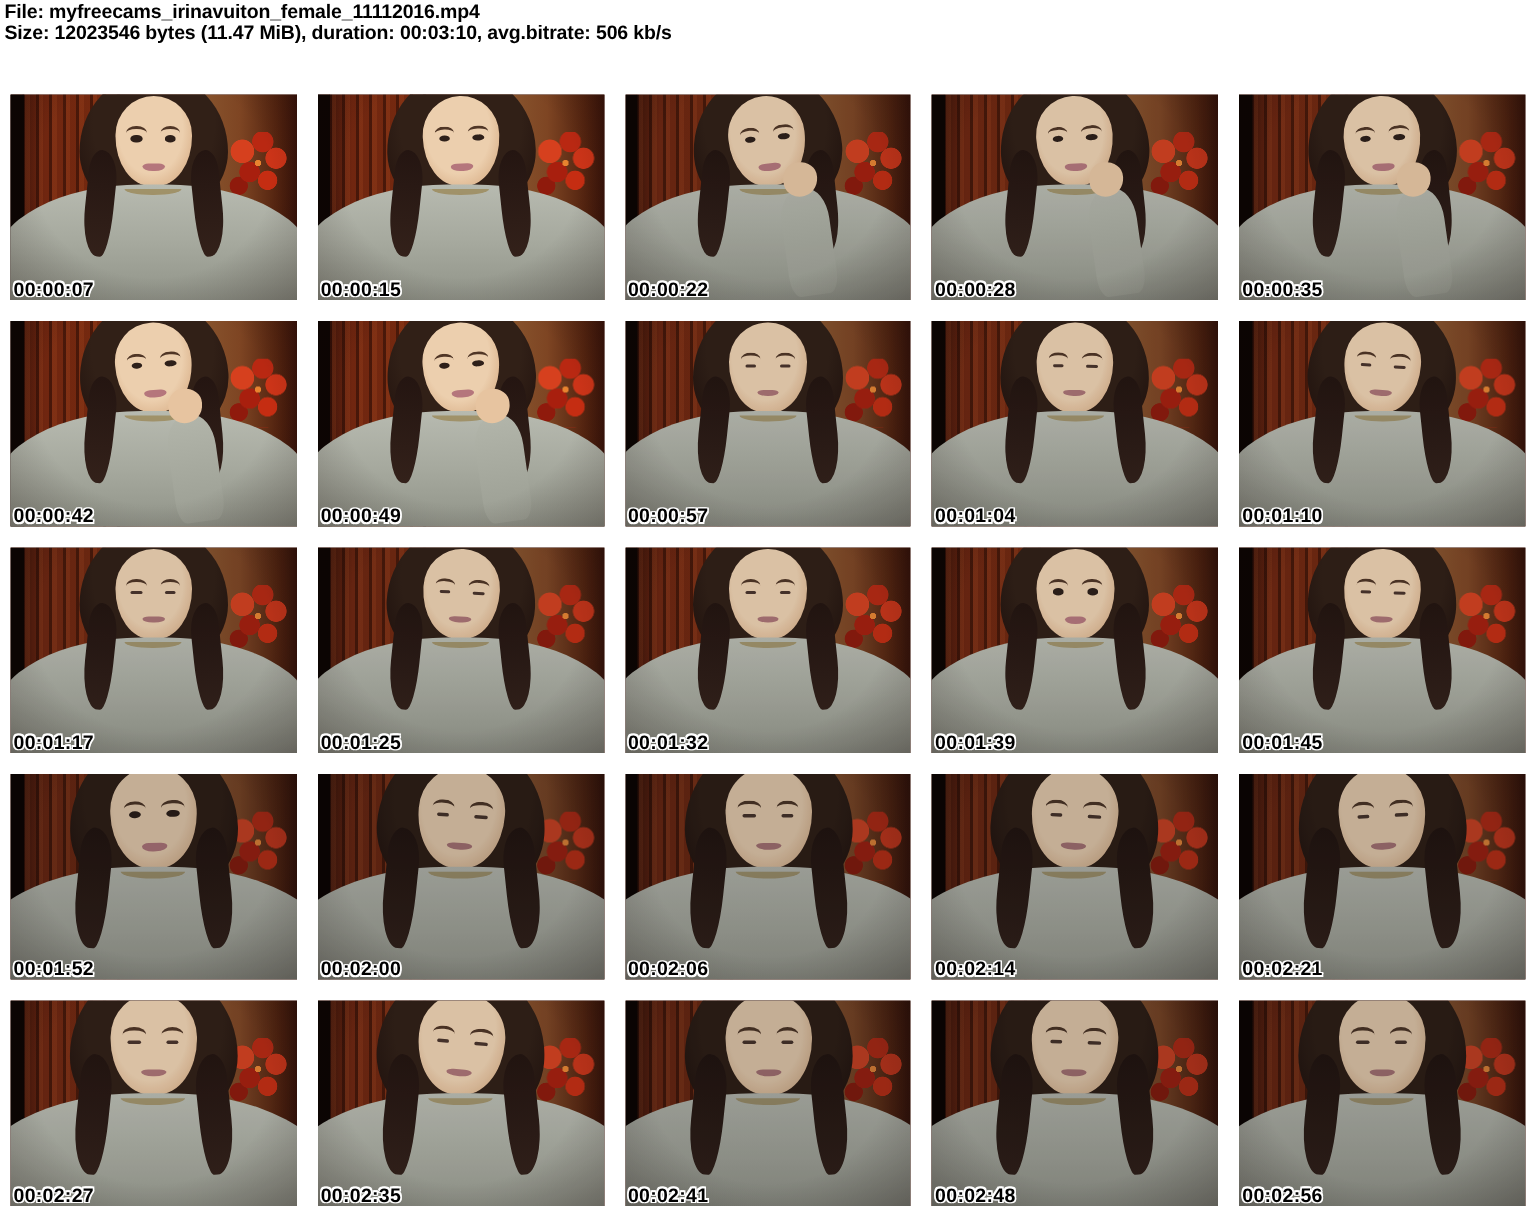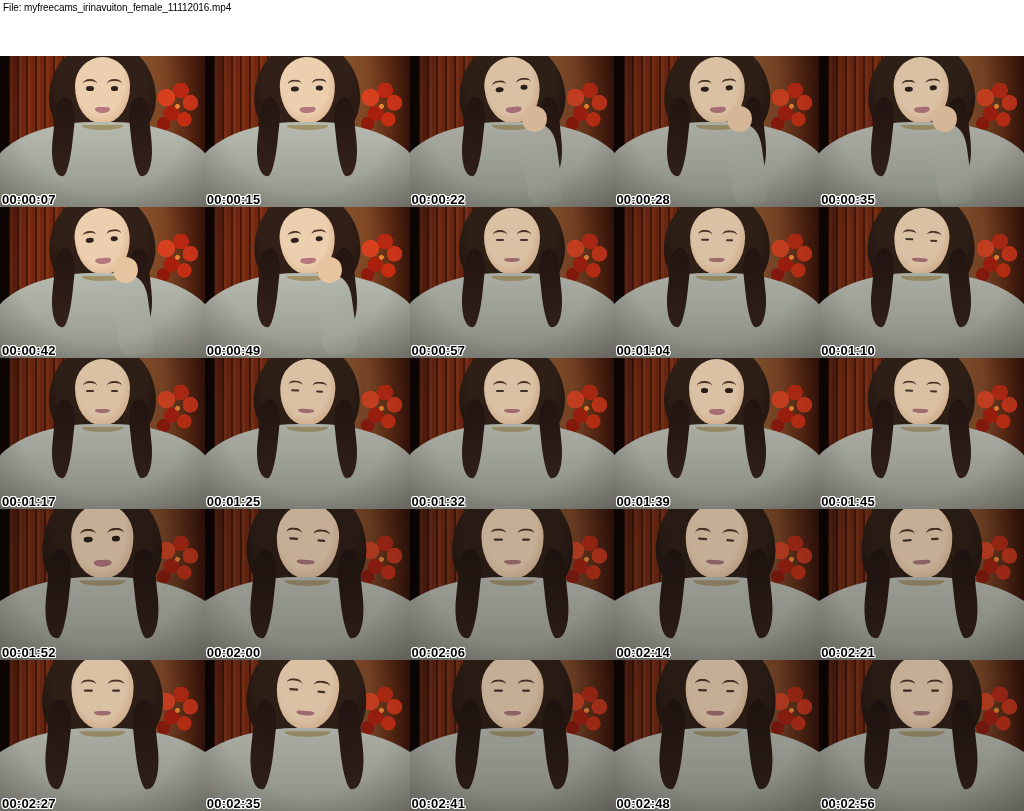--- a/index.html
+++ b/index.html
@@ -11,35 +11,35 @@
   }
   
   .meta-header {
     box-sizing: border-box;
     width: 1024px; height: 56px;
     padding: 1px 0 0 3px;
     background: var(--header-background, #ffffff);
     color: var(--header-text, #000000);
   }
   .meta-line {
-    font-size: 10px;
-    font-weight: normal;
+    font-size: 13px;
+    font-weight: bold;
     line-height: 13.5px;
     letter-spacing: -0.1px;
     white-space: nowrap;
   }
   
   .grid {
     width: 1024px; height: 755px;
     display: grid;
     grid-template-columns: repeat(5, 1fr);
     grid-auto-rows: 151px;
   }
   .thumb {
-    margin: 0;
+    margin: 7px;
     position: relative;
     overflow: hidden;
     background: #3a140a;
   }
   .scene { position: absolute; inset: 0; overflow: hidden; }
   .tone-mid  .scene { filter: brightness(0.93) saturate(0.95); }
   .tone-dark .scene { filter: brightness(0.84) saturate(0.90); }
 
   
   .wall {
@@ -159,20 +159,21 @@
        0    1px 0 var(--timestamp-outline, #ffffff),
       -1px  0   0 var(--timestamp-outline, #ffffff),
        1px  0   0 var(--timestamp-outline, #ffffff);
   }
 </style>
 </head>
 <body>
 
 <div class="meta-header">
   <div class="meta-line">File: myfreecams_irinavuiton_female_11112016.mp4</div>
+  <div class="meta-line">Size: 12023546 bytes (11.47 MiB), duration: 00:03:10, avg.bitrate: 506 kb/s</div>
 </div>
 
 <div class="grid">
     <figure class="thumb pose-front tone-bright">
     <div class="scene">
       <div class="wall"></div>
       <div class="door"></div>
       <div class="left-edge"></div>
       <div class="flowers"></div>
       <div class="person">

